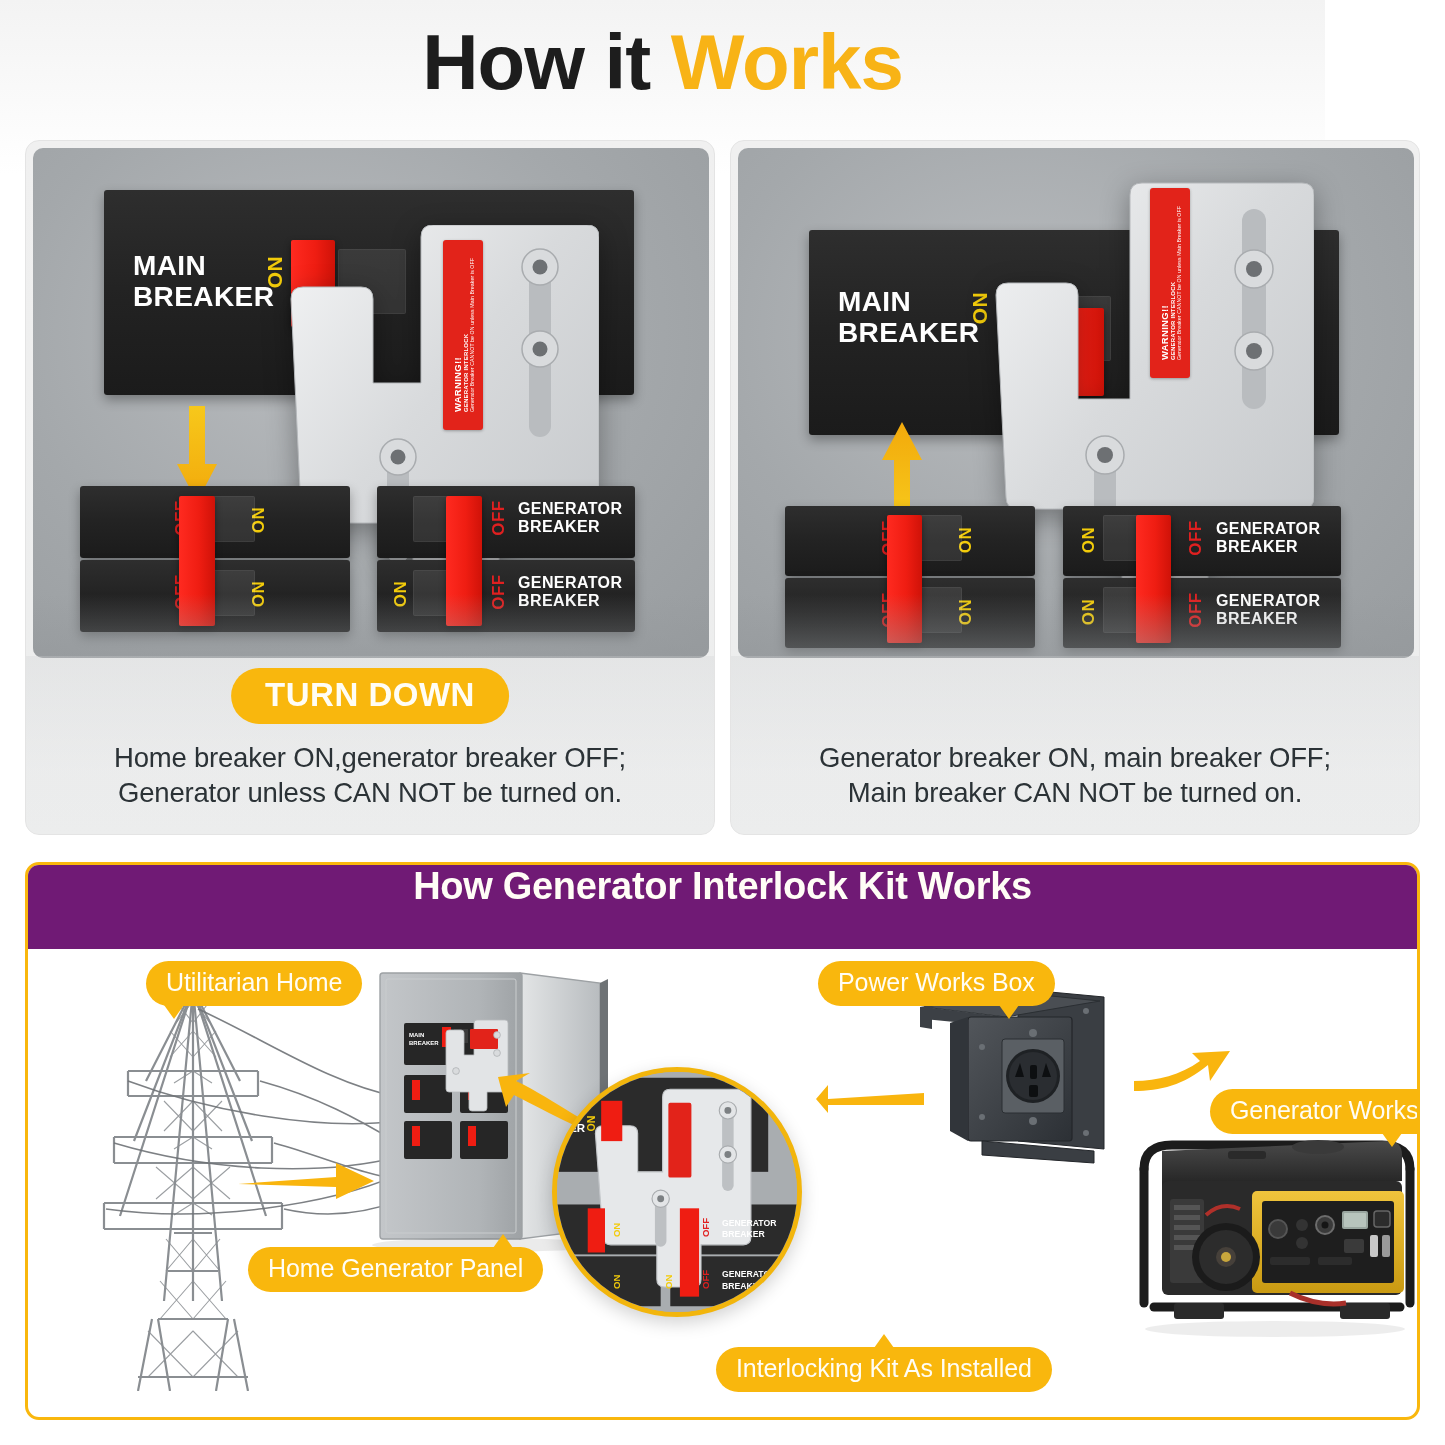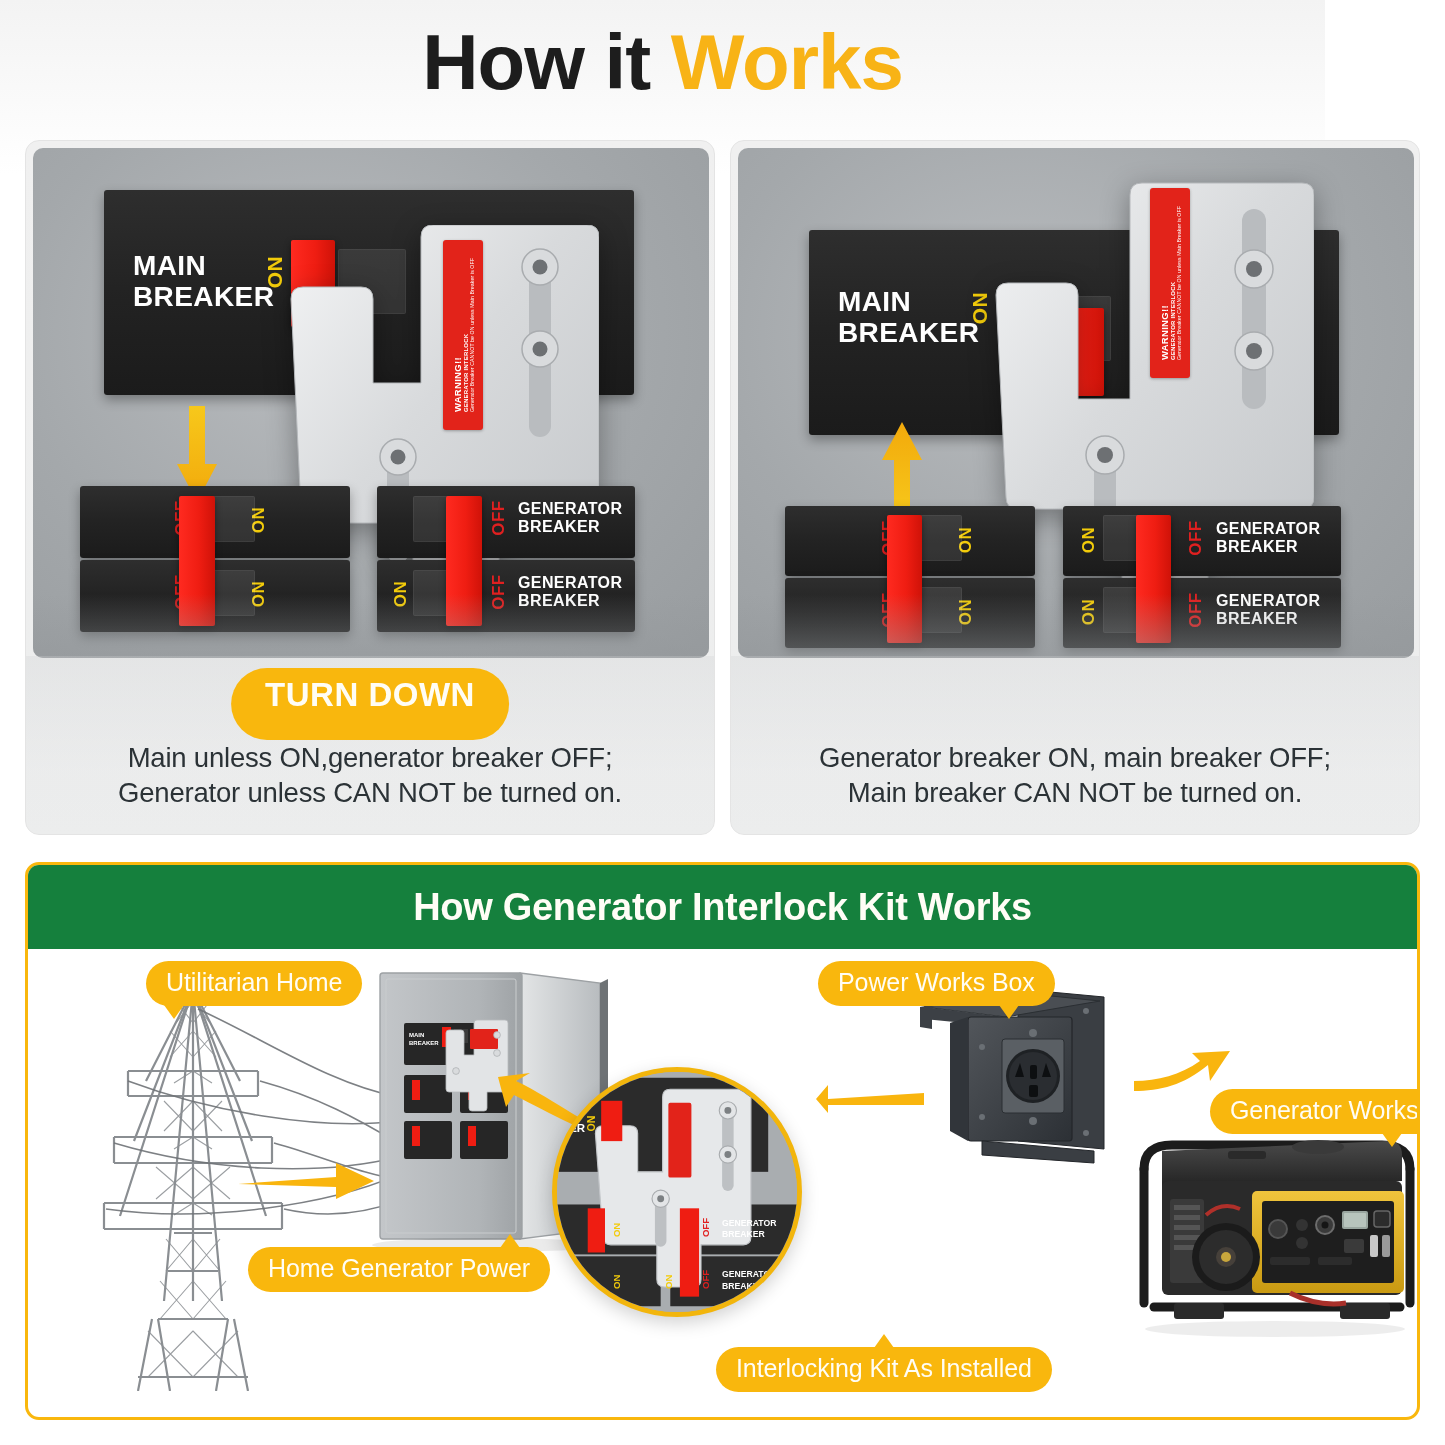--- a/index.html
+++ b/index.html
@@ -77,42 +77,42 @@
   }
   .warnlbl .w1 { font-size: 9.5px; font-weight: bold; letter-spacing: .3px; }
   .warnlbl .w2 { font-size: 6px; font-weight: bold; letter-spacing: .2px; }
   .warnlbl .w3 { font-size: 5.2px; letter-spacing: .1px; }
 
   
   .capwrap { position: absolute; left: 0; bottom: 0; width: 100%; height: 178px; }
   .pill {
     position: absolute; left: 50%; transform: translateX(-50%); top: 12px;
     background: #F9B70D; color: #fffdf5; border-radius: 40px;
-    padding: 8px 34px 26px; font-size: 33px; font-weight: bold;
+    padding: 8px 34px 10px; font-size: 33px; font-weight: bold;
     letter-spacing: .5px; white-space: nowrap;
   }
   .captxt {
     position: absolute; left: 0; top: 84px; width: 100%;
     text-align: center; color: #2b3236; font-size: 27.5px; line-height: 1.28;
     letter-spacing: -.2px;
   }
   .ghost { position:absolute; inset:0; opacity:.30; pointer-events:none; }
 
   
   .arrow-svg { position: absolute; }
 
   
   .bottom {
     position: absolute; left: 25px; top: 862px; width: 1395px; height: 558px;
     border-radius: 14px; background: #ffffff;
     border: 3px solid #F9B70D; overflow: hidden;
   }
   .bottom-head {
     position: absolute; left: 0; top: 0; width: 100%; height: 84px;
-    background: #15803d; display: flex; align-items: center; justify-content: center;
+    background: #701a75; display: flex; justify-content: center;
   }
   .bottom-head span {
     color: #fffdf6; font-size: 38px; font-weight: bold; letter-spacing: -.3px;
   }
   .bottom-body { position: absolute; left: 0; top: 84px; width: 100%; height: 471px; }
 
   .tagpill {
     position: absolute; background: #F9B70D; color: #fffdf5;
     border-radius: 26px; padding: 7px 20px 9px; font-size: 25px;
     white-space: nowrap; letter-spacing: -.1px;
@@ -218,21 +218,21 @@
       </div>
       <div class="slot" style="left:380px;top:348px;width:44px;height:46px;"></div>
       <div class="slot" style="left:380px;top:422px;width:44px;height:46px;"></div>
       <div class="toggle" style="left:413px;top:348px;width:36px;height:130px;"></div>
     </div>
 
     <div class="capwrap">
       <div class="ghost" style="background:linear-gradient(180deg,#cfd1d3 0%,#e8e9ea 65%,#eceded 100%);"></div>
       <div class="pill">TURN DOWN</div>
       <div class="captxt">
-        <div>Main unless ON,generator breaker OFF;</div>
+        <div>Home breaker ON,generator breaker OFF;</div>
         <div>Generator unless CAN NOT be turned on.</div>
       </div>
     </div>
   </div>
 
   <div class="panel right">
     <div class="stage">
 
       <div class="blk" style="left:71px;top:82px;width:530px;height:205px;border-radius:3px;"></div>
       <div class="blk-lbl" style="left:100px;top:138px;font-size:28px;">
@@ -564,21 +564,21 @@
         <span>Power Works Box</span>
         <i class="tail tail-br"></i>
       </div>
 
       <div class="tagpill" style="left:1182px;top:140px;">
         <span>Generator Works</span>
         <i class="tail tail-br"></i>
       </div>
 
       <div class="tagpill" style="left:220px;top:298px;">
-        <span>Home Generator Power</span>
+        <span>Home Generator Panel</span>
         <i class="tail tail-tr"></i>
       </div>
 
       <div class="tagpill" style="left:688px;top:398px;">
         <span>Interlocking Kit As Installed</span>
         <i class="tail tail-tc"></i>
       </div>
 
     </div>
   </div>

